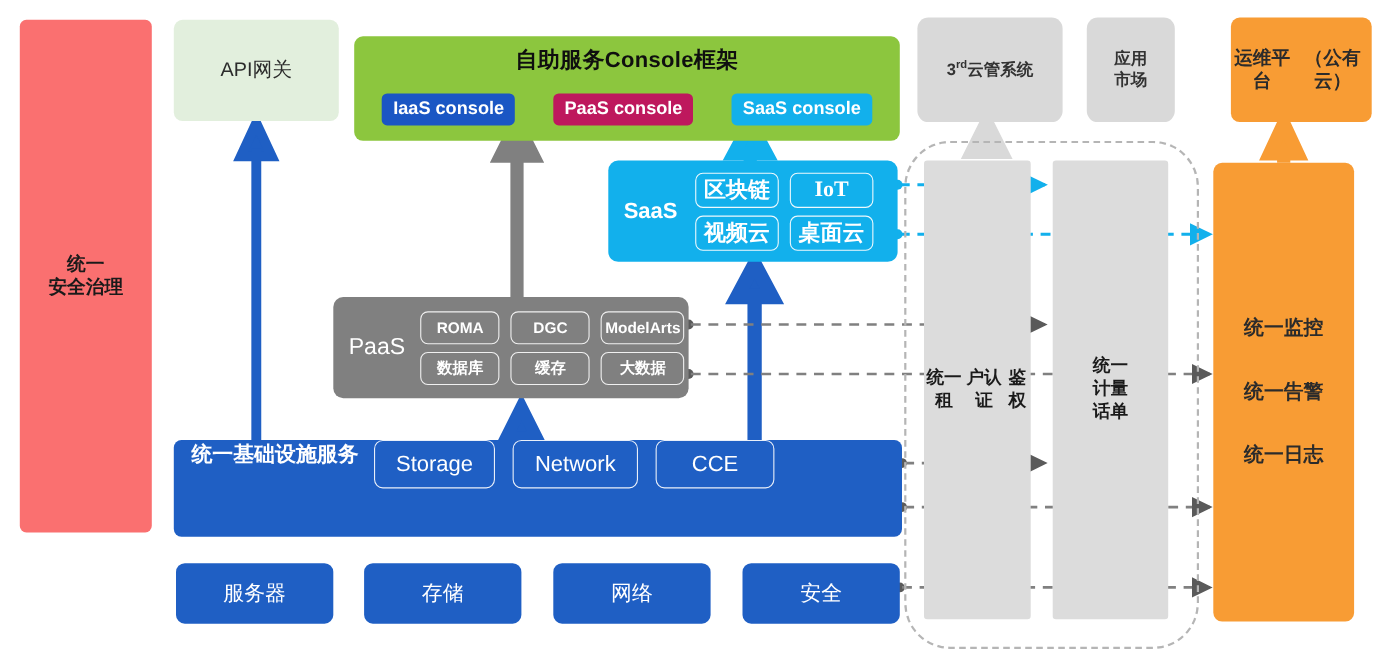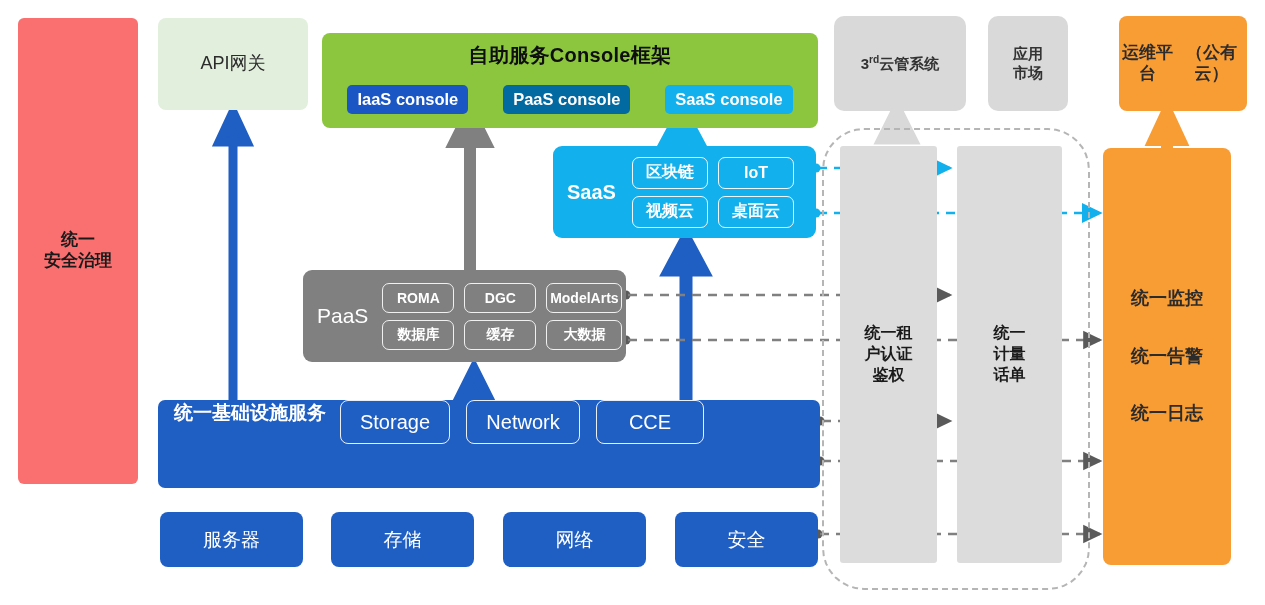--- a/index.html
+++ b/index.html
@@ -11,26 +11,26 @@
   
   .panel-red{background:#fa7070;border-radius:6px;color:#1a1a1a;font-size:17px;font-weight:700;}
   .panel-apigw{background:#e2efdd;border-radius:8px;color:#2b2b2b;font-size:18px;}
   .panel-green{background:#8cc63e;border-radius:8px;}
   .panel-gray{background:#d9d9d9;border-radius:10px;color:#333;font-size:15px;font-weight:700;}
   .panel-orange{background:#f89c34;border-radius:8px;color:#2b2b2b;font-size:17px;font-weight:700;}
 
   .green-title{color:#0f0f0f;font-size:20px;font-weight:700;letter-spacing:.3px;}
   .chip{border-radius:5px;color:#fff;font-size:16.5px;font-weight:600;padding:5px 10px;display:flex;align-items:center;justify-content:center;}
   .chip-iaas{background:#1a56c4;}
-  .chip-paas{background:#0369a1;}
+  .chip-paas{background:#be185d;}
   .chip-saas{background:#12b0ec;}
 
   .saas-box{background:#12b0ec;border-radius:9px;}
   .saas-label{color:#fff;font-size:20px;font-weight:600;}
-  .saas-pill{border:1.6px solid rgba(255,255,255,.92);border-radius:7px;color:#fff;font-size:16px;font-weight:600;display:flex;align-items:center;justify-content:center;}
+  .saas-pill{border:1.6px solid rgba(255,255,255,.92);border-radius:7px;color:#fff;font-size:20px;font-weight:600;display:flex;align-items:center;justify-content:center;font-family:Liberation Serif, serif;}
 
   .paas-box{background:#808080;border-radius:9px;}
   .paas-label{color:#fff;font-size:21px;font-weight:500;}
   .paas-pill{border:1.6px solid rgba(255,255,255,.88);border-radius:7px;color:#fff;font-size:14px;font-weight:600;display:flex;align-items:center;justify-content:center;}
 
   .infra-box{background:#1f5fc4;border-radius:7px;}
   .infra-label{color:#fff;font-size:19px;font-weight:600;}
   .infra-pill{border:1.6px solid rgba(255,255,255,.9);border-radius:8px;color:#fff;font-size:20px;display:flex;align-items:center;justify-content:center;}
   .hw-box{background:#1f5fc4;border-radius:8px;color:#ffffff;font-size:19px;}
 
@@ -196,21 +196,21 @@
   <div class="abs hw-box ctr" style="left:331px;top:512px;width:143px;height:55px;">
     <span>存储</span>
   </div>
   <div class="abs hw-box ctr" style="left:503px;top:512px;width:143px;height:55px;">
     <span>网络</span>
   </div>
   <div class="abs hw-box ctr" style="left:675px;top:512px;width:143px;height:55px;">
     <span>安全</span>
   </div>
 
-  <div class="abs gcol ctr" style="left:840px;top:146px;width:97px;height:417px;flex-direction:column;">
+  <div class="abs gcol ctr" style="left:840px;top:146px;width:97px;height:417px;flex-direction:row;">
     <span>统一租</span>
     <span>户认证</span>
     <span>鉴权</span>
   </div>
   <div class="abs gcol ctr" style="left:957px;top:146px;width:105px;height:417px;flex-direction:column;">
     <span>统一</span>
     <span>计量</span>
     <span>话单</span>
   </div>
 

